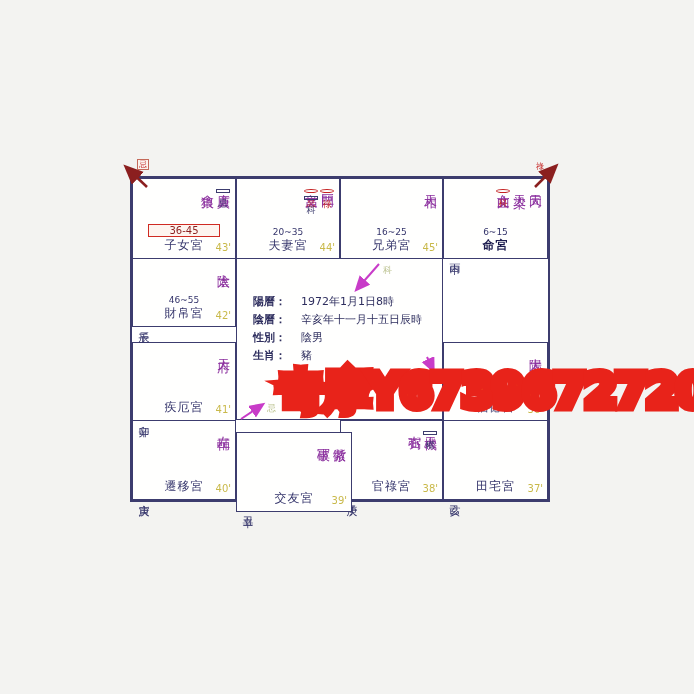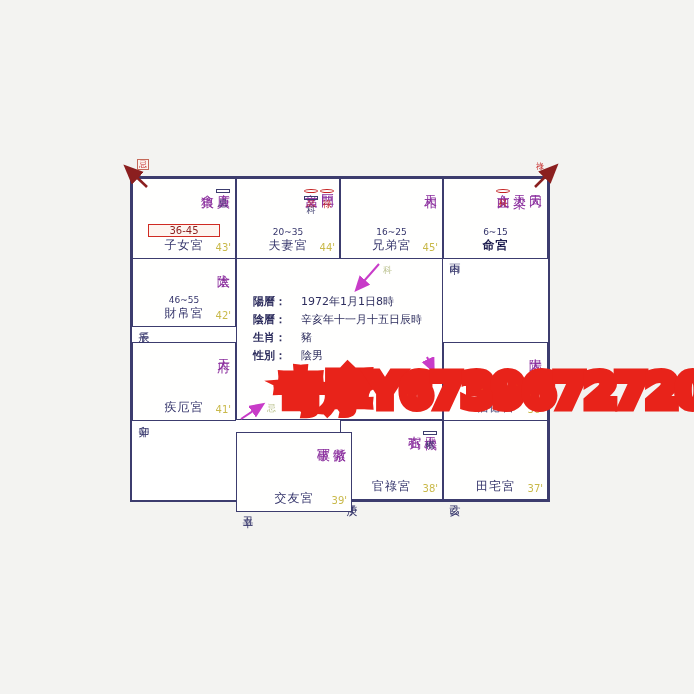--- a/index.html
+++ b/index.html
@@ -140,20 +140,28 @@
   <div class="cell" style="left:104px;top:254px;width:116px;height:80px">
     <div class="stars">
       <div class="starcol"><span>紫微</span></div>
       <div class="starcol"><span>破軍</span></div>
     </div>
     <div class="ganzhi">辛丑</div>
     <div class="palace">交友宮</div>
     <div class="num">39'</div>
   </div>
 
+  <div class="cell" style="left:0;top:242px;width:104px;height:80px">
+    <div class="stars">
+      <div class="starcol"><span>左輔</span></div>
+    </div>
+    <div class="ganzhi">庚寅</div>
+    <div class="palace">遷移宮</div>
+    <div class="num">40'</div>
+  </div>
 
   <div class="cell" style="left:0;top:164px;width:104px;height:79px">
     <div class="stars">
       <div class="starcol"><span>天府</span></div>
     </div>
     <div class="ganzhi">辛卯</div>
     <div class="palace">疾厄宮</div>
     <div class="num">41'</div>
   </div>
 
@@ -171,26 +179,26 @@
     <div class="inforows">
       <div class="inforow">
           <span class="lbl">陽曆：</span>
           <span class="val">1972年1月1日8時</span>
         </div>
       <div class="inforow">
           <span class="lbl">陰曆：</span>
           <span class="val">辛亥年十一月十五日辰時</span>
         </div>
       <div class="inforow">
+          <span class="lbl">性別：</span>
+          <span class="val">陰男</span>
+        </div>
+      <div class="inforow">
           <span class="lbl">生肖：</span>
           <span class="val">豬</span>
-        </div>
-      <div class="inforow">
-          <span class="lbl">性別：</span>
-          <span class="val">陰男</span>
         </div>
     </div>
   </div>
 
 </div>
 
 <svg class="arrow-svg" width="694" height="694" viewBox="0 0 694 694">
   <defs>
     <marker id="ah-red" markerWidth="9" markerHeight="8" refX="6" refY="3.5" orient="auto">
       <path d="M0,0 L8,3.5 L0,7 z" fill="#8b1f1f"></path>

